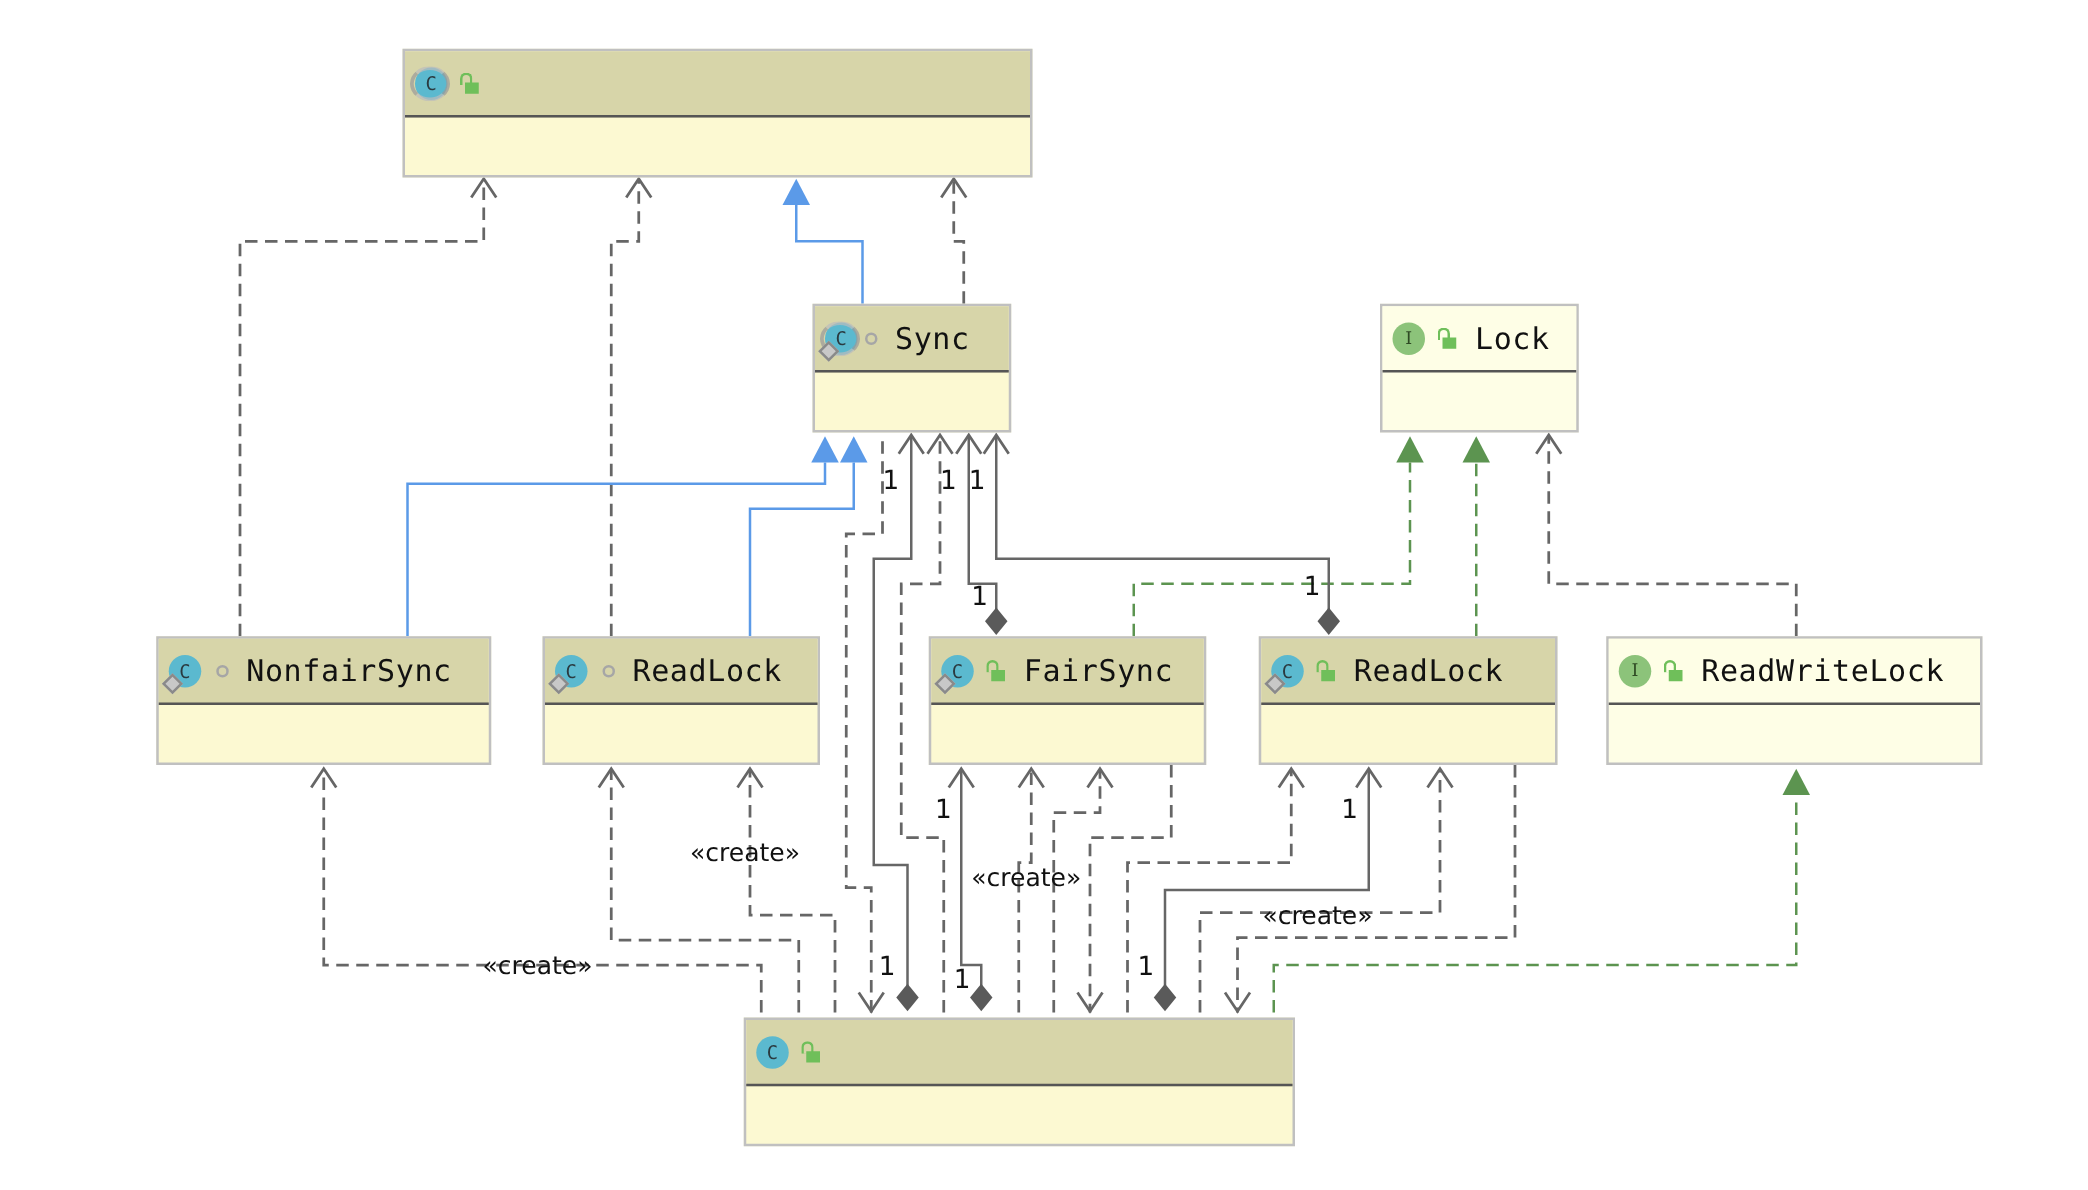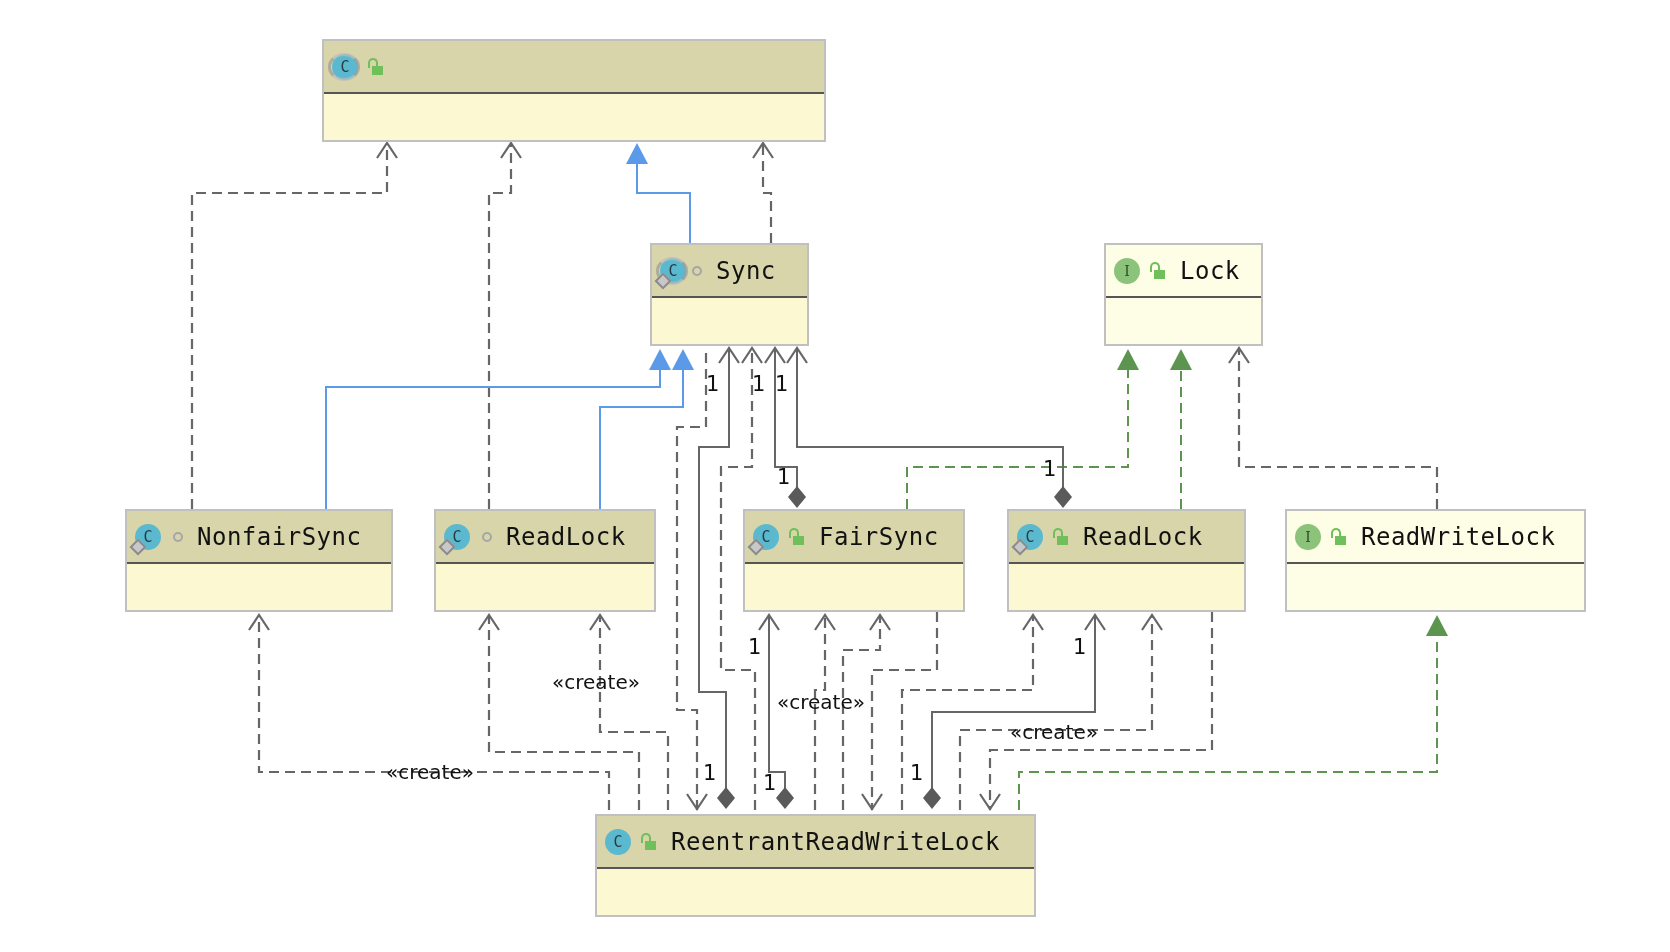--- a/index.html
+++ b/index.html
@@ -220,21 +220,20 @@
 
 <div class="node" style="left:595px;top:814px;width:441px;height:103px;">
   <div class="head">
     <span class="badge c">
         <span>C</span>
       </span>
     <span class="vis lock">
         <span class="shackle"></span>
         <span class="body"></span>
       </span>
-    <span class="name">ReentrantReadWriteLock</span>
   </div>
 </div>
 
 <span class="lbl" style="left:552px;top:670px;">«create»</span>
 <span class="lbl" style="left:777px;top:690px;">«create»</span>
 <span class="lbl" style="left:1010px;top:720px;">«create»</span>
 <span class="lbl" style="left:386px;top:760px;">«create»</span>
 
 <span class="mult" style="left:706px;top:372px;">1</span>
 <span class="mult" style="left:752px;top:372px;">1</span>

